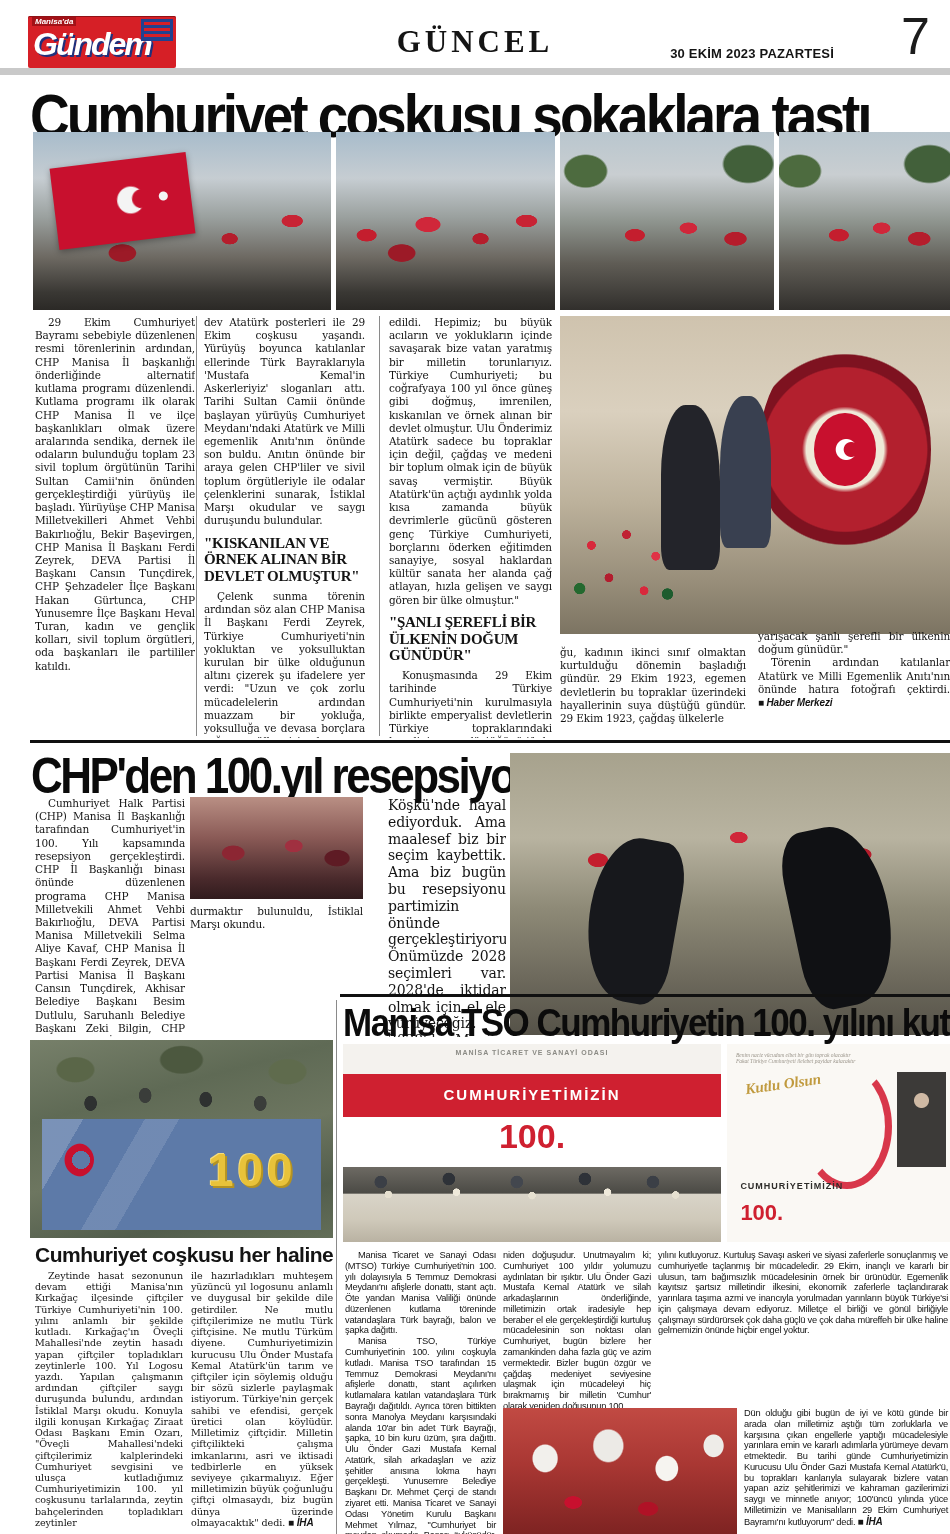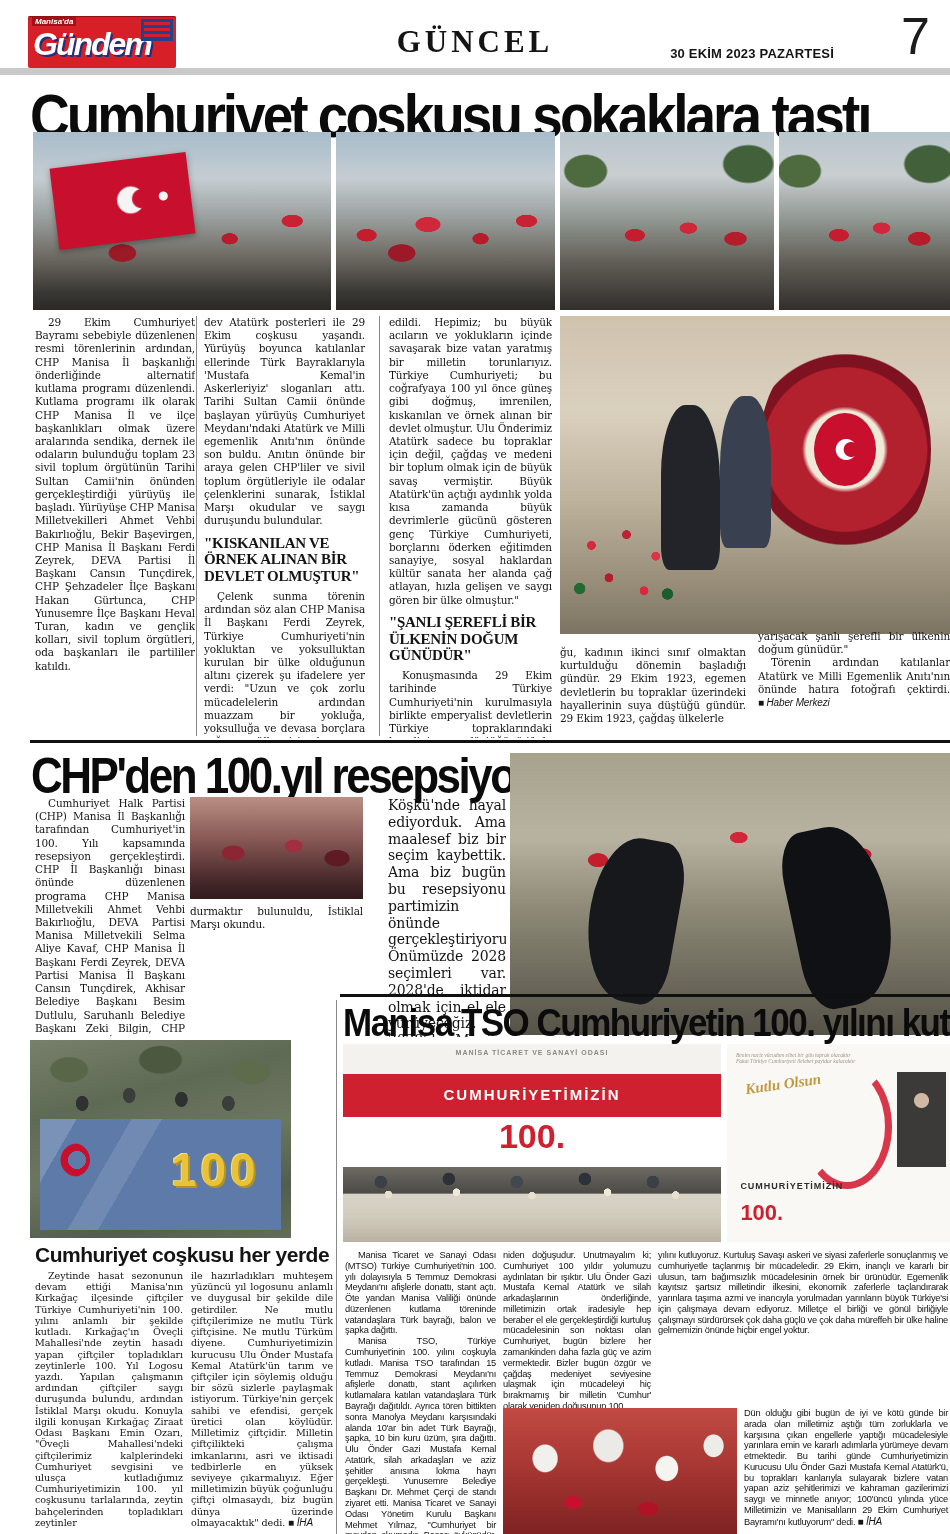--- a/index.html
+++ b/index.html
@@ -4,21 +4,21 @@
 <style>
   html,body{margin:0;padding:0;background:#e9e9e9}
   .page{position:relative;width:950px;height:1534px;background:#fff;margin:0 auto;overflow:hidden;
         font-family:"DejaVu Serif",serif;color:#141414}
   .abs{position:absolute}
   p{margin:0;text-align:justify}
   .ind{text-indent:13px}
   .body{font-size:10.5px;line-height:1.26;letter-spacing:-0.15px;overflow:hidden}
   .sub{font-family:"Liberation Serif",serif;font-weight:bold;font-size:15px;line-height:1.12;
        text-align:left;margin:7px 0 5px;letter-spacing:-0.3px}
-  .byline{font-family:"Liberation Sans",sans-serif;font-weight:normal;font-style:italic;font-size:10px;white-space:nowrap}
+  .byline{font-family:"Liberation Sans",sans-serif;font-weight:bold;font-style:italic;font-size:10px;white-space:nowrap}
   .hl{font-family:"Liberation Sans",sans-serif;font-weight:bold;color:#0b0b0b;
       transform:scaleY(1.12);transform-origin:top left;white-space:nowrap}
   .vrule{position:absolute;width:1px;background:#8a8a8a}
   .hrule{position:absolute;background:#101010}
   .photo{position:absolute;overflow:hidden;background:#9aa4ab}
   
   #logo{left:28px;top:16px;width:148px;height:52px;background:#d61f26;border-radius:2px;box-shadow:0 1px 0 #901216 inset}
   #logo .tag{position:absolute;left:4px;top:1px;background:#a31117;color:#fff;font:italic bold 8px "Liberation Sans",sans-serif;padding:0 3px}
   #logo .main{position:absolute;left:5px;top:10px;color:#fff;font:italic bold 32px "Liberation Sans",sans-serif;
               letter-spacing:-2px;text-shadow:2px 2px 0 #20307c}
@@ -139,21 +139,21 @@
   #t3b{left:744px;top:1408px;width:204px;height:126px}
   #phballoon{left:503px;top:1408px;width:234px;height:126px;
     background:radial-gradient(20px 22px at 18% 40%, #f2f0ec 60%, transparent 66%),
       radial-gradient(24px 26px at 45% 30%, #eceae6 60%, transparent 66%),
       radial-gradient(18px 20px at 70% 48%, #f6f4f0 60%, transparent 66%),
       radial-gradient(16px 18px at 90% 30%, #eeece8 60%, transparent 66%),
       radial-gradient(14px 10px at 30% 75%, #c8102e 60%, transparent 66%),
       radial-gradient(16px 11px at 62% 80%, #b01226 60%, transparent 66%),
       linear-gradient(180deg,#c14a43 0%,#a93733 45%,#7e2322 100%)}
   
-  #pholive{left:30px;top:1040px;width:261px;height:198px;
+  #pholive{left:30px;top:1040px;width:303px;height:198px;
     background:radial-gradient(30px 20px at 15% 15%, #5a6648 60%, transparent 66%),
       radial-gradient(34px 22px at 50% 10%, #4c583f 60%, transparent 66%),
       radial-gradient(30px 20px at 85% 16%, #5f6b4d 60%, transparent 66%),
       radial-gradient(10px 12px at 20% 32%, #2e3130 60%, transparent 66%),
       radial-gradient(10px 12px at 38% 28%, #3a3d3a 60%, transparent 66%),
       radial-gradient(10px 12px at 58% 30%, #2e3130 60%, transparent 66%),
       radial-gradient(10px 12px at 76% 32%, #3a3d3a 60%, transparent 66%),
       linear-gradient(165deg,#77806a 0%,#5f6a55 30%,#6d7660 55%,#525d4c 80%,#636e58 100%)}
   #pholive .tarp{position:absolute;left:4%;top:40%;width:92%;height:56%;background:#5d7aa8;
     background-image:linear-gradient(120deg, rgba(255,255,255,.18) 0 12%, transparent 12% 30%, rgba(255,255,255,.12) 30% 40%, transparent 40%)}
@@ -278,21 +278,21 @@
   <div class="photo" id="phballoon"></div>
   <div class="abs tsobody" id="t3b">
     <p><span>Dün olduğu gibi bugün de iyi ve kötü günde bir arada olan milletimiz aştığı tüm zorluklarla ve karşısına çıkan engellerle yaptığı mücadelesiyle yarınlara emin ve kararlı adımlarla yürümeye devam etmektedir. Bu tarihi günde Cumhuriyetimizin Kurucusu Ulu Önder Gazi Mustafa Kemal Atatürk'ü, bu toprakları kanlarıyla sulayarak bizlere vatan yapan aziz şehitlerimizi ve kahraman gazilerimizi saygı ve minnetle anıyor; 100'üncü yılında yüce Milletimizin ve Manisalıların 29 Ekim Cumhuriyet Bayramı'nı kutluyorum" dedi.</span> <span class="byline">■ İHA</span></p>
   </div>
 
   <div class="photo" id="pholive">
     <div class="tarp"></div>
     <div class="crescent"></div>
     <div class="num100">100</div>
   </div>
-  <div class="abs" id="h4">Cumhuriyet coşkusu her yerde</div>
+  <div class="abs" id="h4">Cumhuriyet coşkusu her haline</div>
   <div class="abs a4body" id="a4c1">
     <p class="ind">Zeytinde hasat sezonunun devam ettiği Manisa'nın Kırkağaç ilçesinde çiftçiler Türkiye Cumhuriyeti'nin 100. yılını anlamlı bir şekilde kutladı. Kırkağaç'ın Öveçli Mahallesi'nde zeytin hasadı yapan çiftçiler topladıkları zeytinlerle 100. Yıl Logosu yazdı. Yapılan çalışmanın ardından çiftçiler saygı duruşunda bulundu, ardından İstiklal Marşı okudu. Konuyla ilgili konuşan Kırkağaç Ziraat Odası Başkanı Emin Ozarı, "Öveçli Mahallesi'ndeki çiftçilerimiz kalplerindeki Cumhuriyet sevgisini ve ulusça kutladığımız Cumhuriyetimizin 100. yıl coşkusunu tarlalarında, zeytin bahçelerinden topladıkları zeytinler</p>
   </div>
   <div class="abs a4body" id="a4c2">
     <p><span>ile hazırladıkları muhteşem yüzüncü yıl logosunu anlamlı ve duygusal bir şekilde dile getirdiler. Ne mutlu çiftçilerimize ne mutlu Türk çiftçisine. Ne mutlu Türküm diyene. Cumhuriyetimizin kurucusu Ulu Önder Mustafa Kemal Atatürk'ün tarım ve çiftçiler için söylemiş olduğu bir sözü sizlerle paylaşmak istiyorum. Türkiye'nin gerçek sahibi ve efendisi, gerçek üretici olan köylüdür. Milletimiz çiftçidir. Milletin çiftçilikteki çalışma imkanlarını, asri ve iktisadi tedbirlerle en yüksek seviyeye çıkarmalıyız. Eğer milletimizin büyük çoğunluğu çiftçi olmasaydı, biz bugün dünya üzerinde olmayacaktık" dedi.</span> <span class="byline">■ İHA</span></p>
   </div>
 
 </div>
 
 </body></html>

